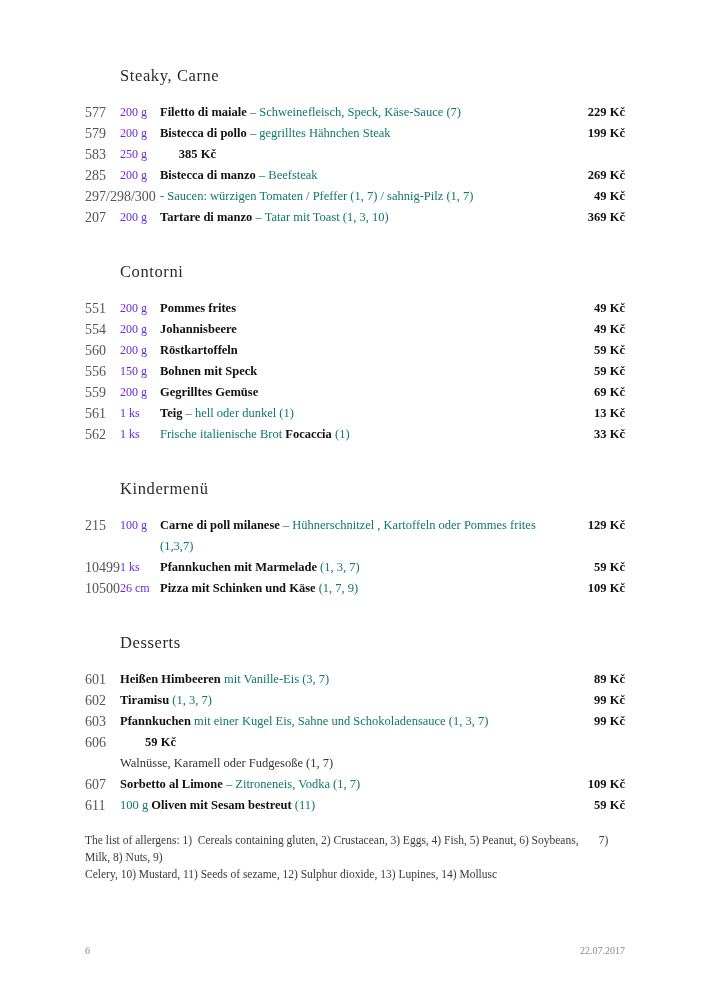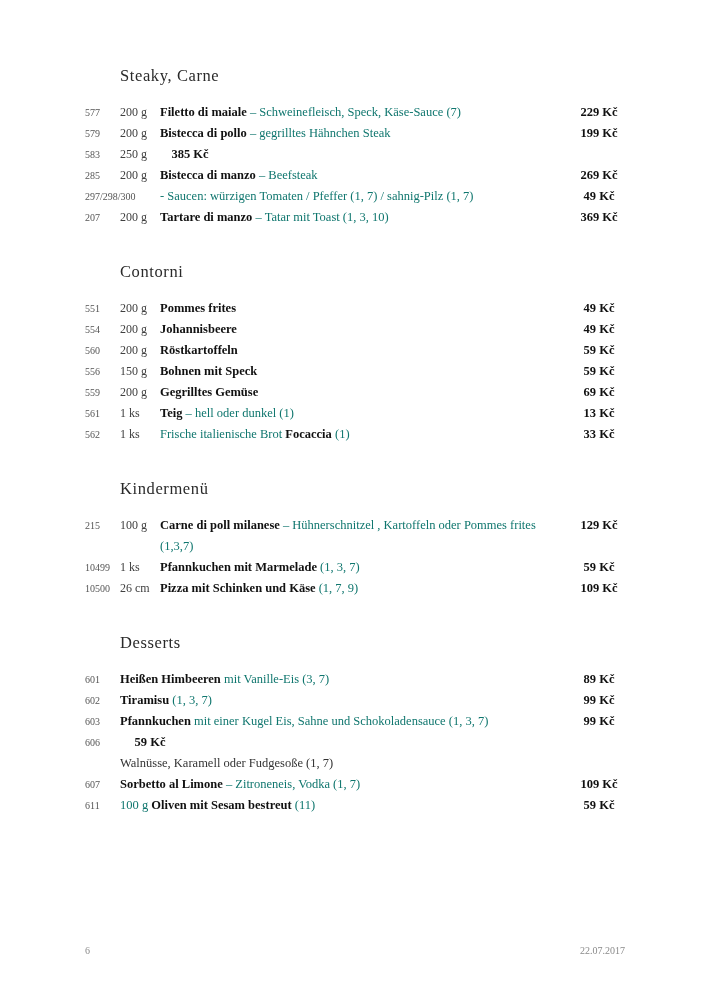--- a/index.html
+++ b/index.html
@@ -37,43 +37,43 @@
   .meta {
     position: relative;
     flex: none;
     width: 75px;
     align-self: stretch;
   }
   .no-qty .meta { width: 35px; }
   .code {
     position: absolute;
     left: 0; top: 0;
-    font-size: 10px;
+    font-size: 14px;
     color: #555555;
     line-height: 21px;
     white-space: nowrap;
   }
   .qty {
     position: absolute;
     left: 35px; top: 0;
     font-size: 12px;
-    color: #404040;
+    color: #6d28d9;
     line-height: 21px;
     white-space: nowrap;
   }
   .text {
     flex: 1 1 auto;
     color: #333333;
   }
   .name { font-weight: bold; color: #111111; }
   .prefix, .desc { color: #0f766e; }
   .price {
     flex: none;
     min-width: 52px;
-    text-align: center;
+    text-align: right;
     font-weight: bold;
     color: #111111;
     white-space: nowrap;
     padding-left: 4px;
   }
   .notes {
     margin-top: 24px;
     font-size: 11.5px;
     color: #3a3a3a;
     line-height: 17px;
@@ -400,19 +400,23 @@
       <span class="name">Oliven mit Sesam bestreut</span>
       <span class="desc"> (11)</span>
     </span>
     <span class="price">59 Kč</span>
   </div>
 </div>
   </section>
 </div>
 
 
+  <div class="allergens">
+    <div class="allergen-line">The list of allergens: 1)  Cereals containing gluten, 2) Crustacean, 3) Eggs, 4) Fish, 5) Peanut, 6) Soybeans,       7) Milk, 8) Nuts, 9)</div>
+    <div class="allergen-line">Celery, 10) Mustard, 11) Seeds of sezame, 12) Sulphur dioxide, 13) Lupines, 14) Mollusc</div>
+  </div>
 
   <div class="page-footer">
     <span>6</span>
     <span>22.07.2017</span>
   </div>
 
 </div>
 
 </body></html>

